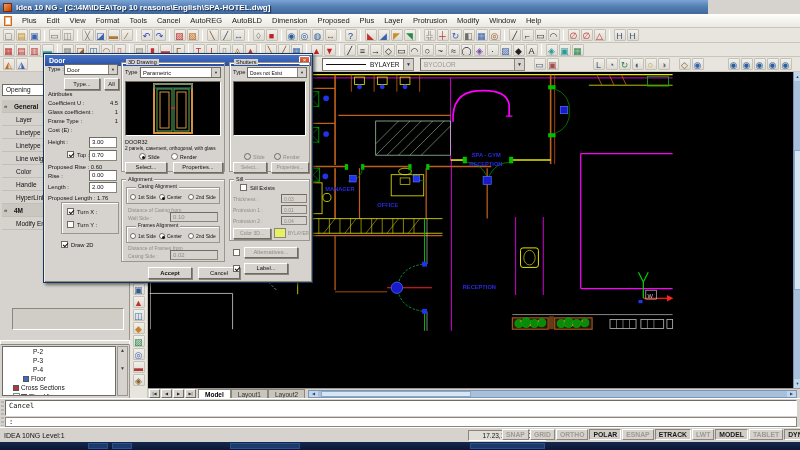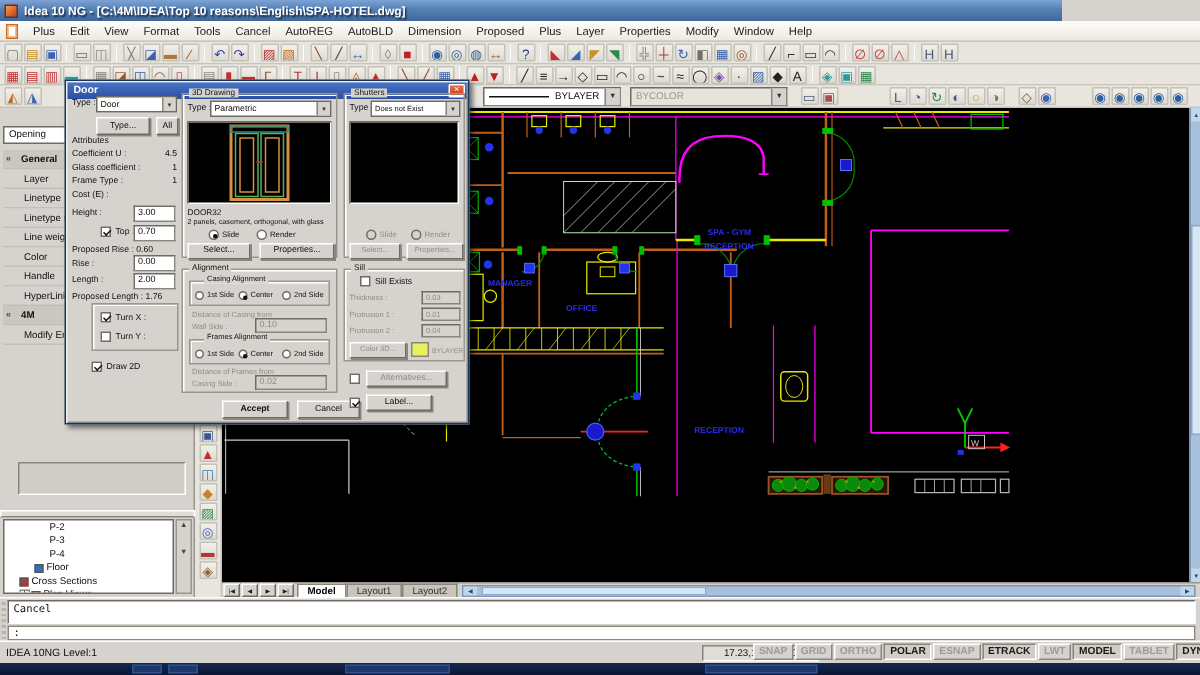--- a/index.html
+++ b/index.html
@@ -124,21 +124,21 @@
         <span class="menu-item">View</span>
         <span class="menu-item">Format</span>
         <span class="menu-item">Tools</span>
         <span class="menu-item">Cancel</span>
         <span class="menu-item">AutoREG</span>
         <span class="menu-item">AutoBLD</span>
         <span class="menu-item">Dimension</span>
         <span class="menu-item">Proposed</span>
         <span class="menu-item">Plus</span>
         <span class="menu-item">Layer</span>
-        <span class="menu-item">Properties</span>
+        <span class="menu-item">Protrusion</span>
         <span class="menu-item">Modify</span>
         <span class="menu-item">Window</span>
         <span class="menu-item">Help</span>
       </span>
   </div>
 
   <div class="abs trow trow1" id="trow1">
       <span class="ticon" style="color: rgb(122, 122, 114);">▢</span>
       <span class="ticon" style="color: rgb(200, 144, 40);">▤</span>
       <span class="ticon" style="color: rgb(58, 98, 176);">▣</span>

